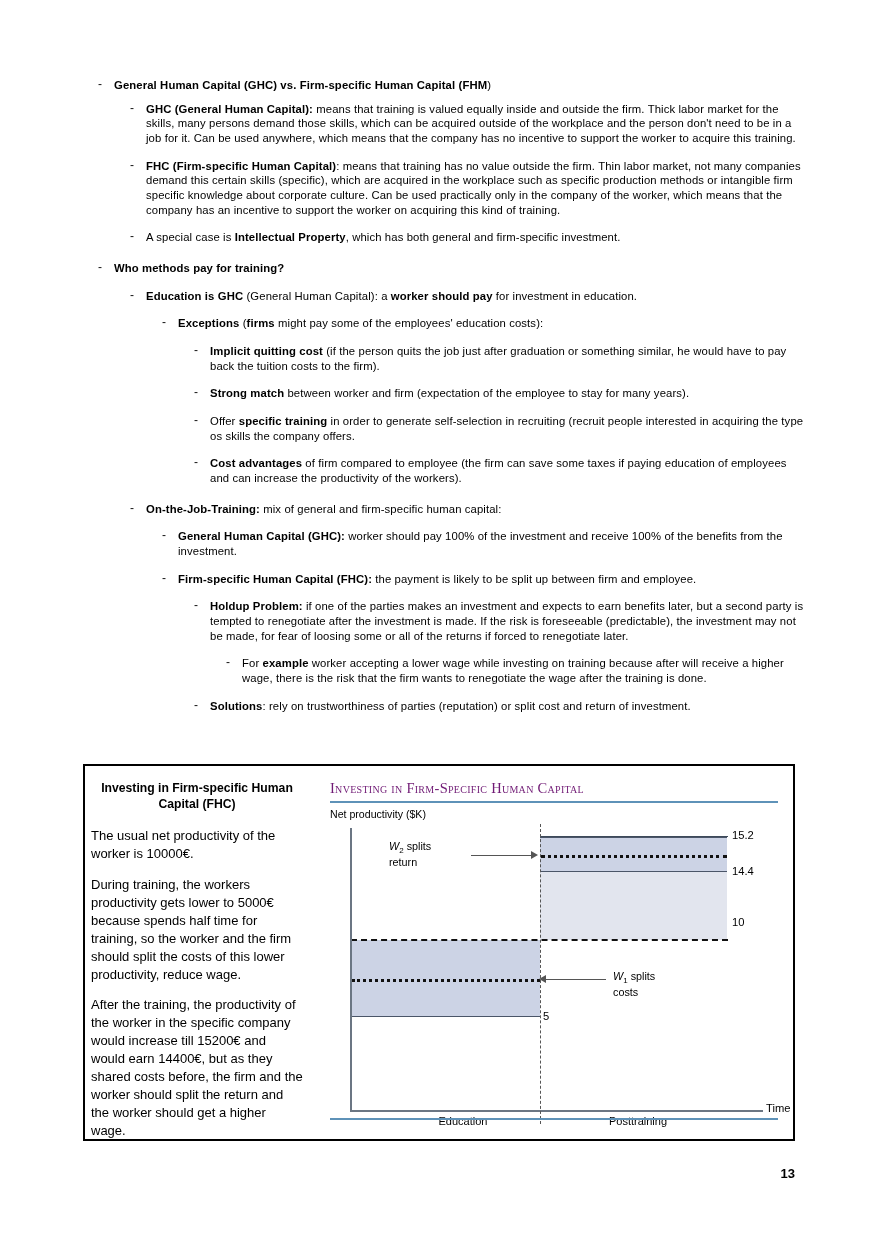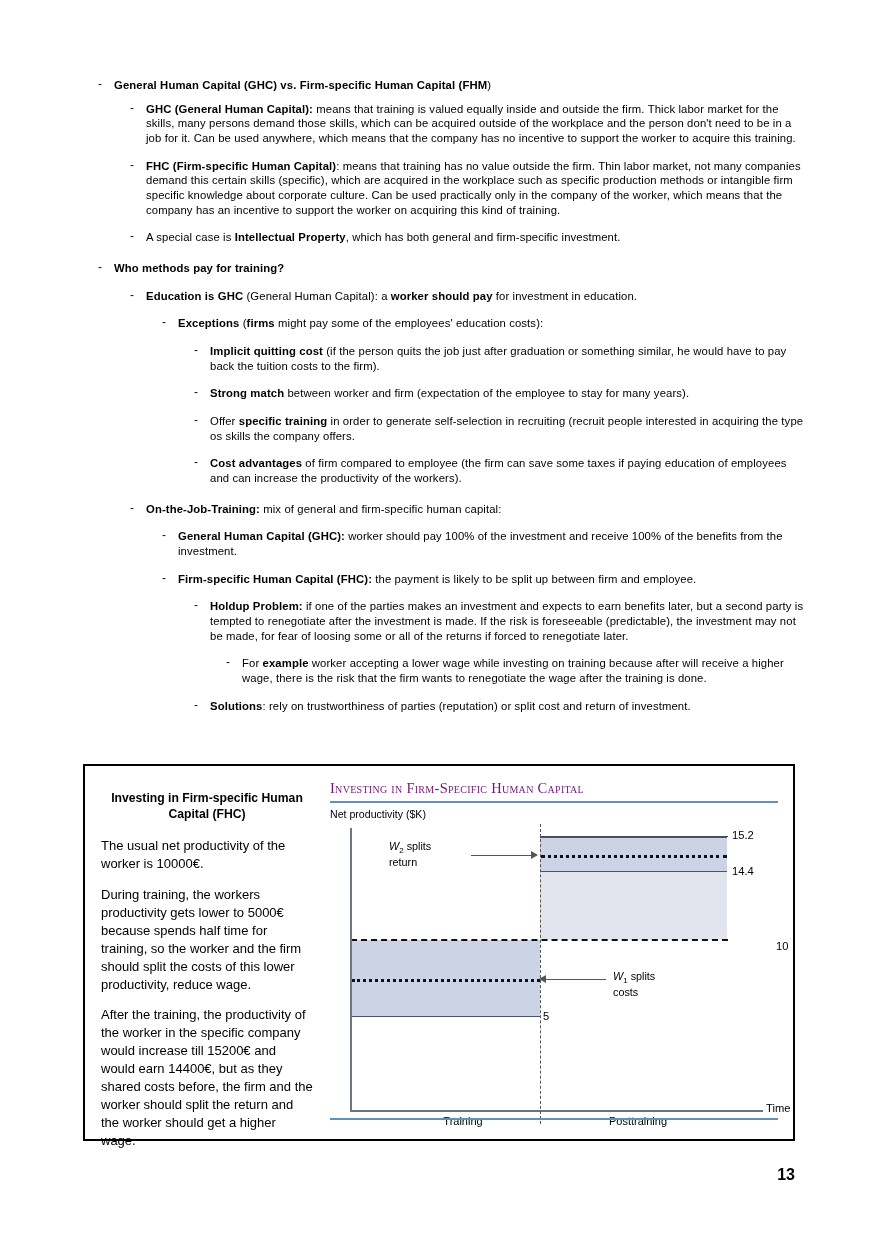--- a/index.html
+++ b/index.html
@@ -64,24 +64,23 @@
     top: 764px;
     width: 712px;
     height: 377px;
     border: 2.5px solid #000;
     background: #fff;
     box-sizing: border-box;
   }
 
   .fig-left {
     position: absolute;
-    left: 16px;
+    left: 6px;
     top: 14px;
     width: 212px;
-    margin-top: 10px;
   }
   .fig-left .fl-title {
     font-size: 12.2px;
     font-weight: bold;
     text-align: center;
     line-height: 1.35;
     margin-bottom: 14px;
   }
   .fig-left p {
     font-size: 13px;
@@ -212,21 +211,21 @@
   }
 
   .tick {
     position: absolute;
     font-size: 11.2px;
     color: #000;
     white-space: nowrap;
   }
   .tick-152 { left: 404px; top: 5px; }
   .tick-144 { left: 404px; top: 41px; }
-  .tick-10  { left: 404px; top: 116px; margin-left: 44px; }
+  .tick-10  { left: 404px; top: 92px; }
   .tick-5   { left: 215px; top: 186px; }
 
   .time-label {
     position: absolute;
     left: 438px;
     top: 278px;
     font-size: 11.2px;
   }
 
   
@@ -281,21 +280,21 @@
     top: 338px;
     width: 448px;
     height: 2.4px;
     background: #5e92b8;
   }
 
   .page-number {
     position: absolute;
     right: 85px;
     top: 1166px;
-    font-size: 16px;
+    font-size: 13px;
     font-weight: bold;
   }
 </style>
 </head>
 <body>
 
 <div class="outline" id="outline">
     <div class="item lvl1 gap-sm">
       <span class="dash">-</span>
       <span class="txt"><b>General Human Capital (GHC) vs. Firm-specific Human Capital (FHM</b>)</span>
@@ -407,21 +406,21 @@
       <div class="arrow-line arrow-w2"></div>
       <div class="arrow-head ah-right"></div>
 
       <div class="anno anno-w1">
         <i>W</i><sub>1</sub><span> splits</span><br><span>costs</span>
       </div>
       <div class="arrow-line arrow-w1"></div>
       <div class="arrow-head ah-left"></div>
 
       <div class="time-label">Time</div>
-      <div class="xcat xcat-training">Training</div>
+      <div class="xcat xcat-training">Education</div>
       <div class="xcat xcat-post">Posttraining</div>
     </div>
 
     <div class="bottom-rule"></div>
   </div>
 </div>
 
 <div class="page-number">13</div>
 
 </body></html>

